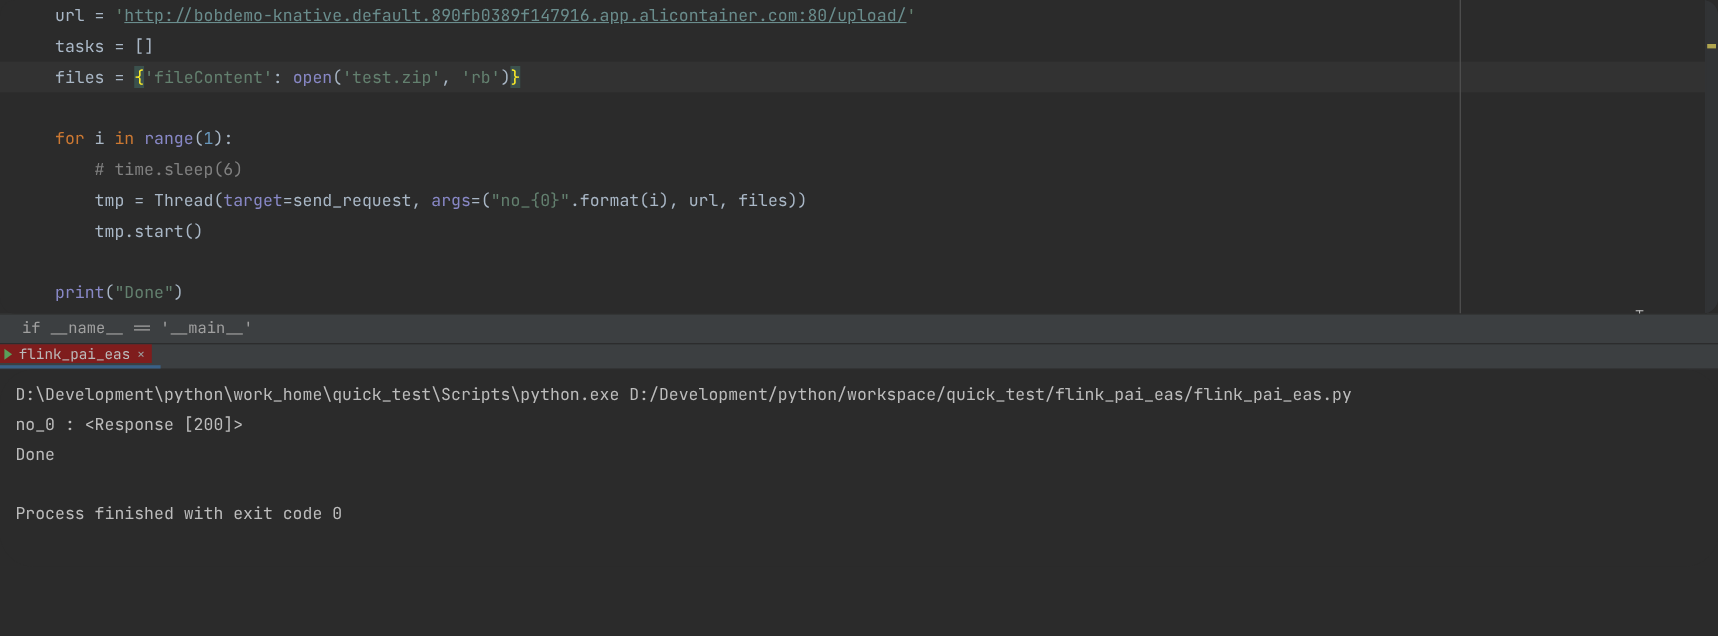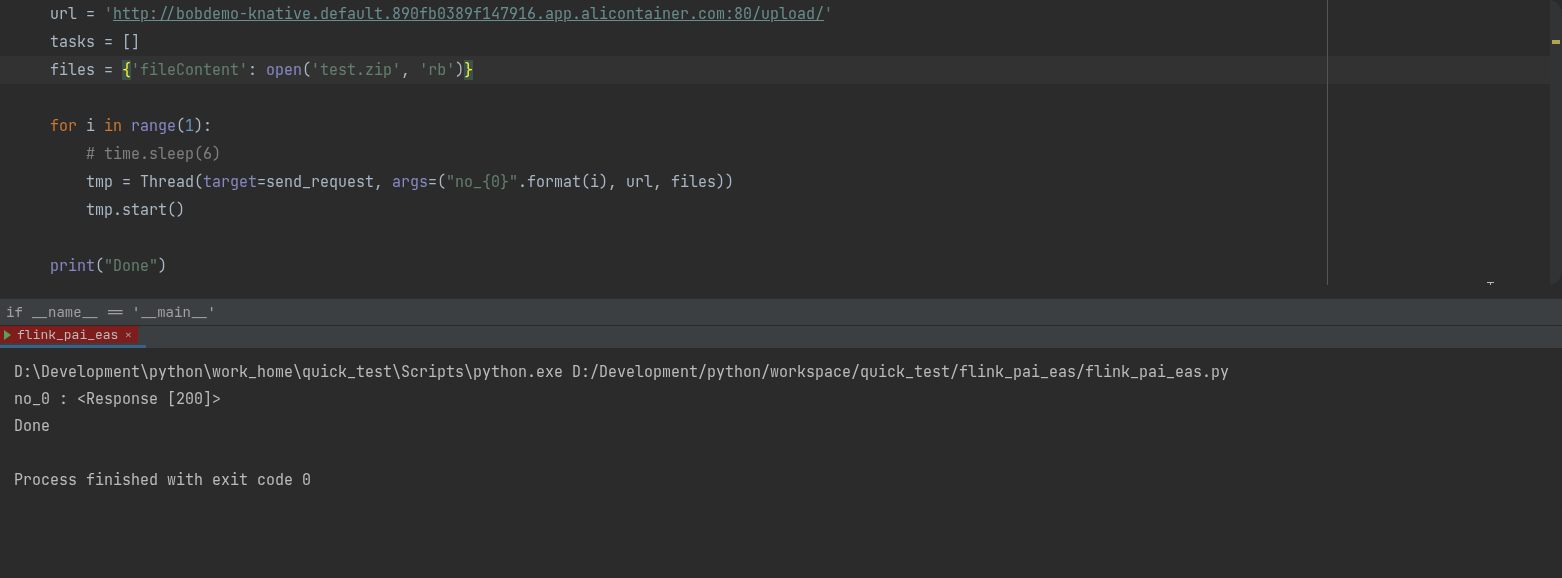--- a/index.html
+++ b/index.html
@@ -56,26 +56,25 @@
   .editor-sep {
     position: absolute;
     top: 0; left: 1327px;
     width: 1px; height: 100%;
     background: #555;
   }
 
   .breadcrumb {
     height: 27px;
     line-height: 27px;
-    padding-left: 6px;
+    padding-left: 20px;
     background: #3c3f41;
     color: #a0a0a0;
     font-size: 14px;
     border-top: 1px solid #2f2f2f;
-    margin-top: 13px;
   }
 
   .run-tabs {
     height: 24px;
     background: #3c3f41;
     display: flex;
     align-items: stretch;
     border-top: 1px solid #2a2a2a;
     border-bottom: 1px solid #2a2a2a;
   }

